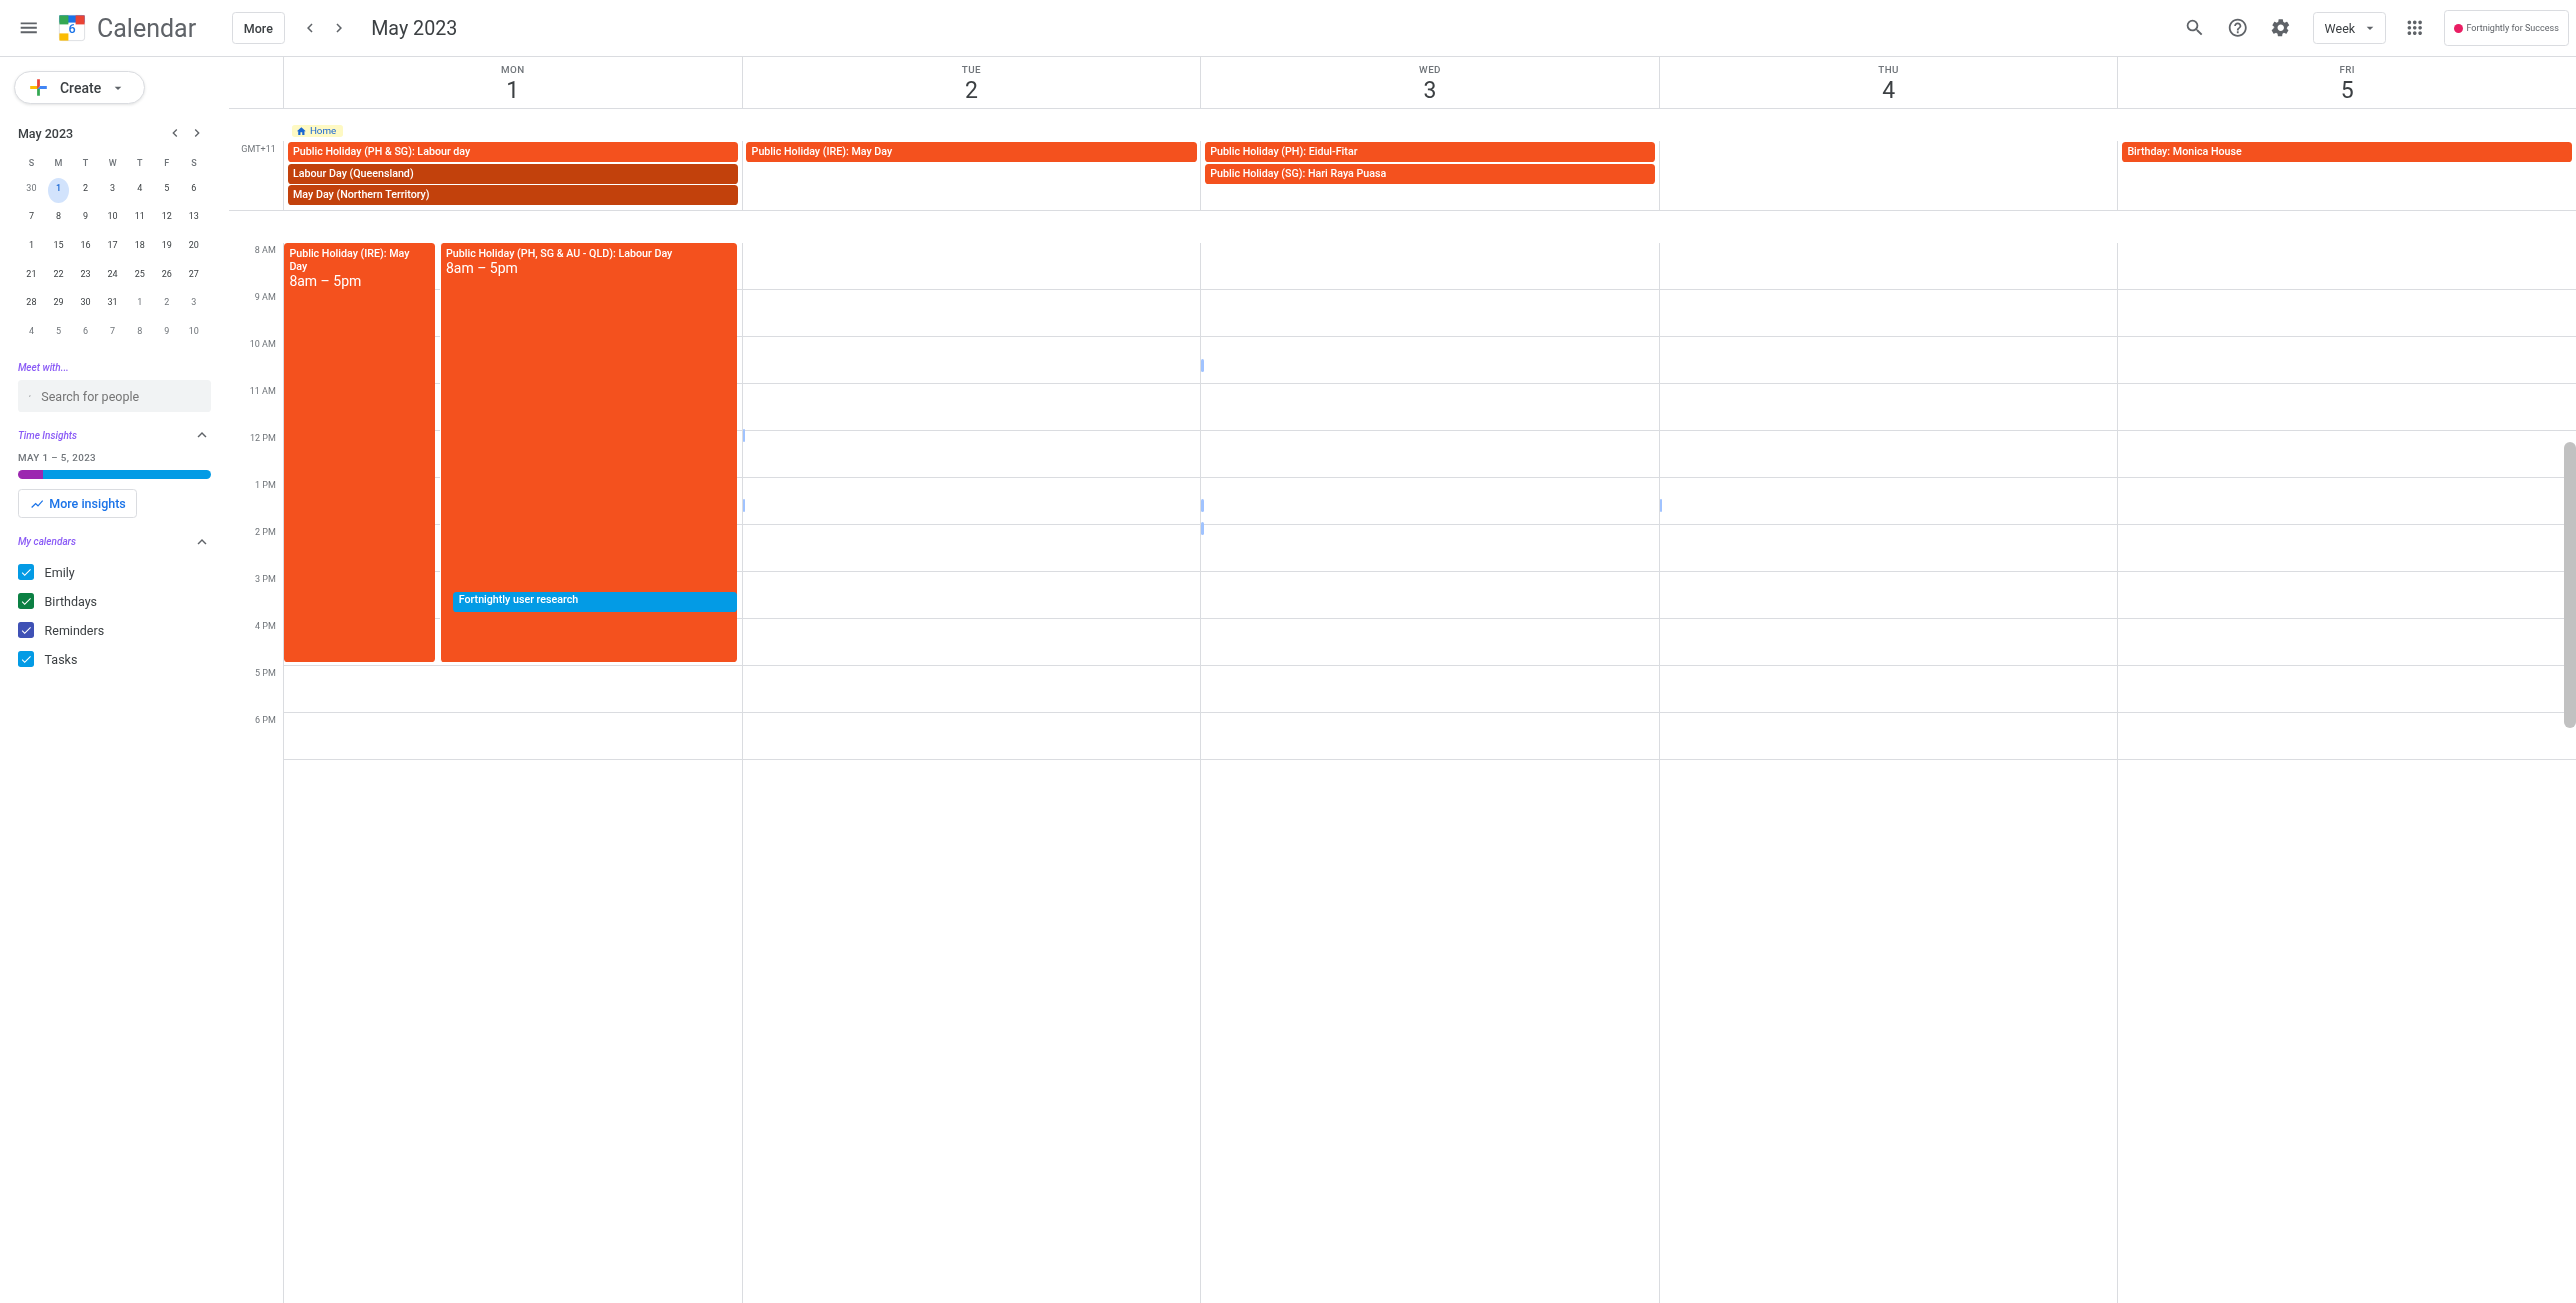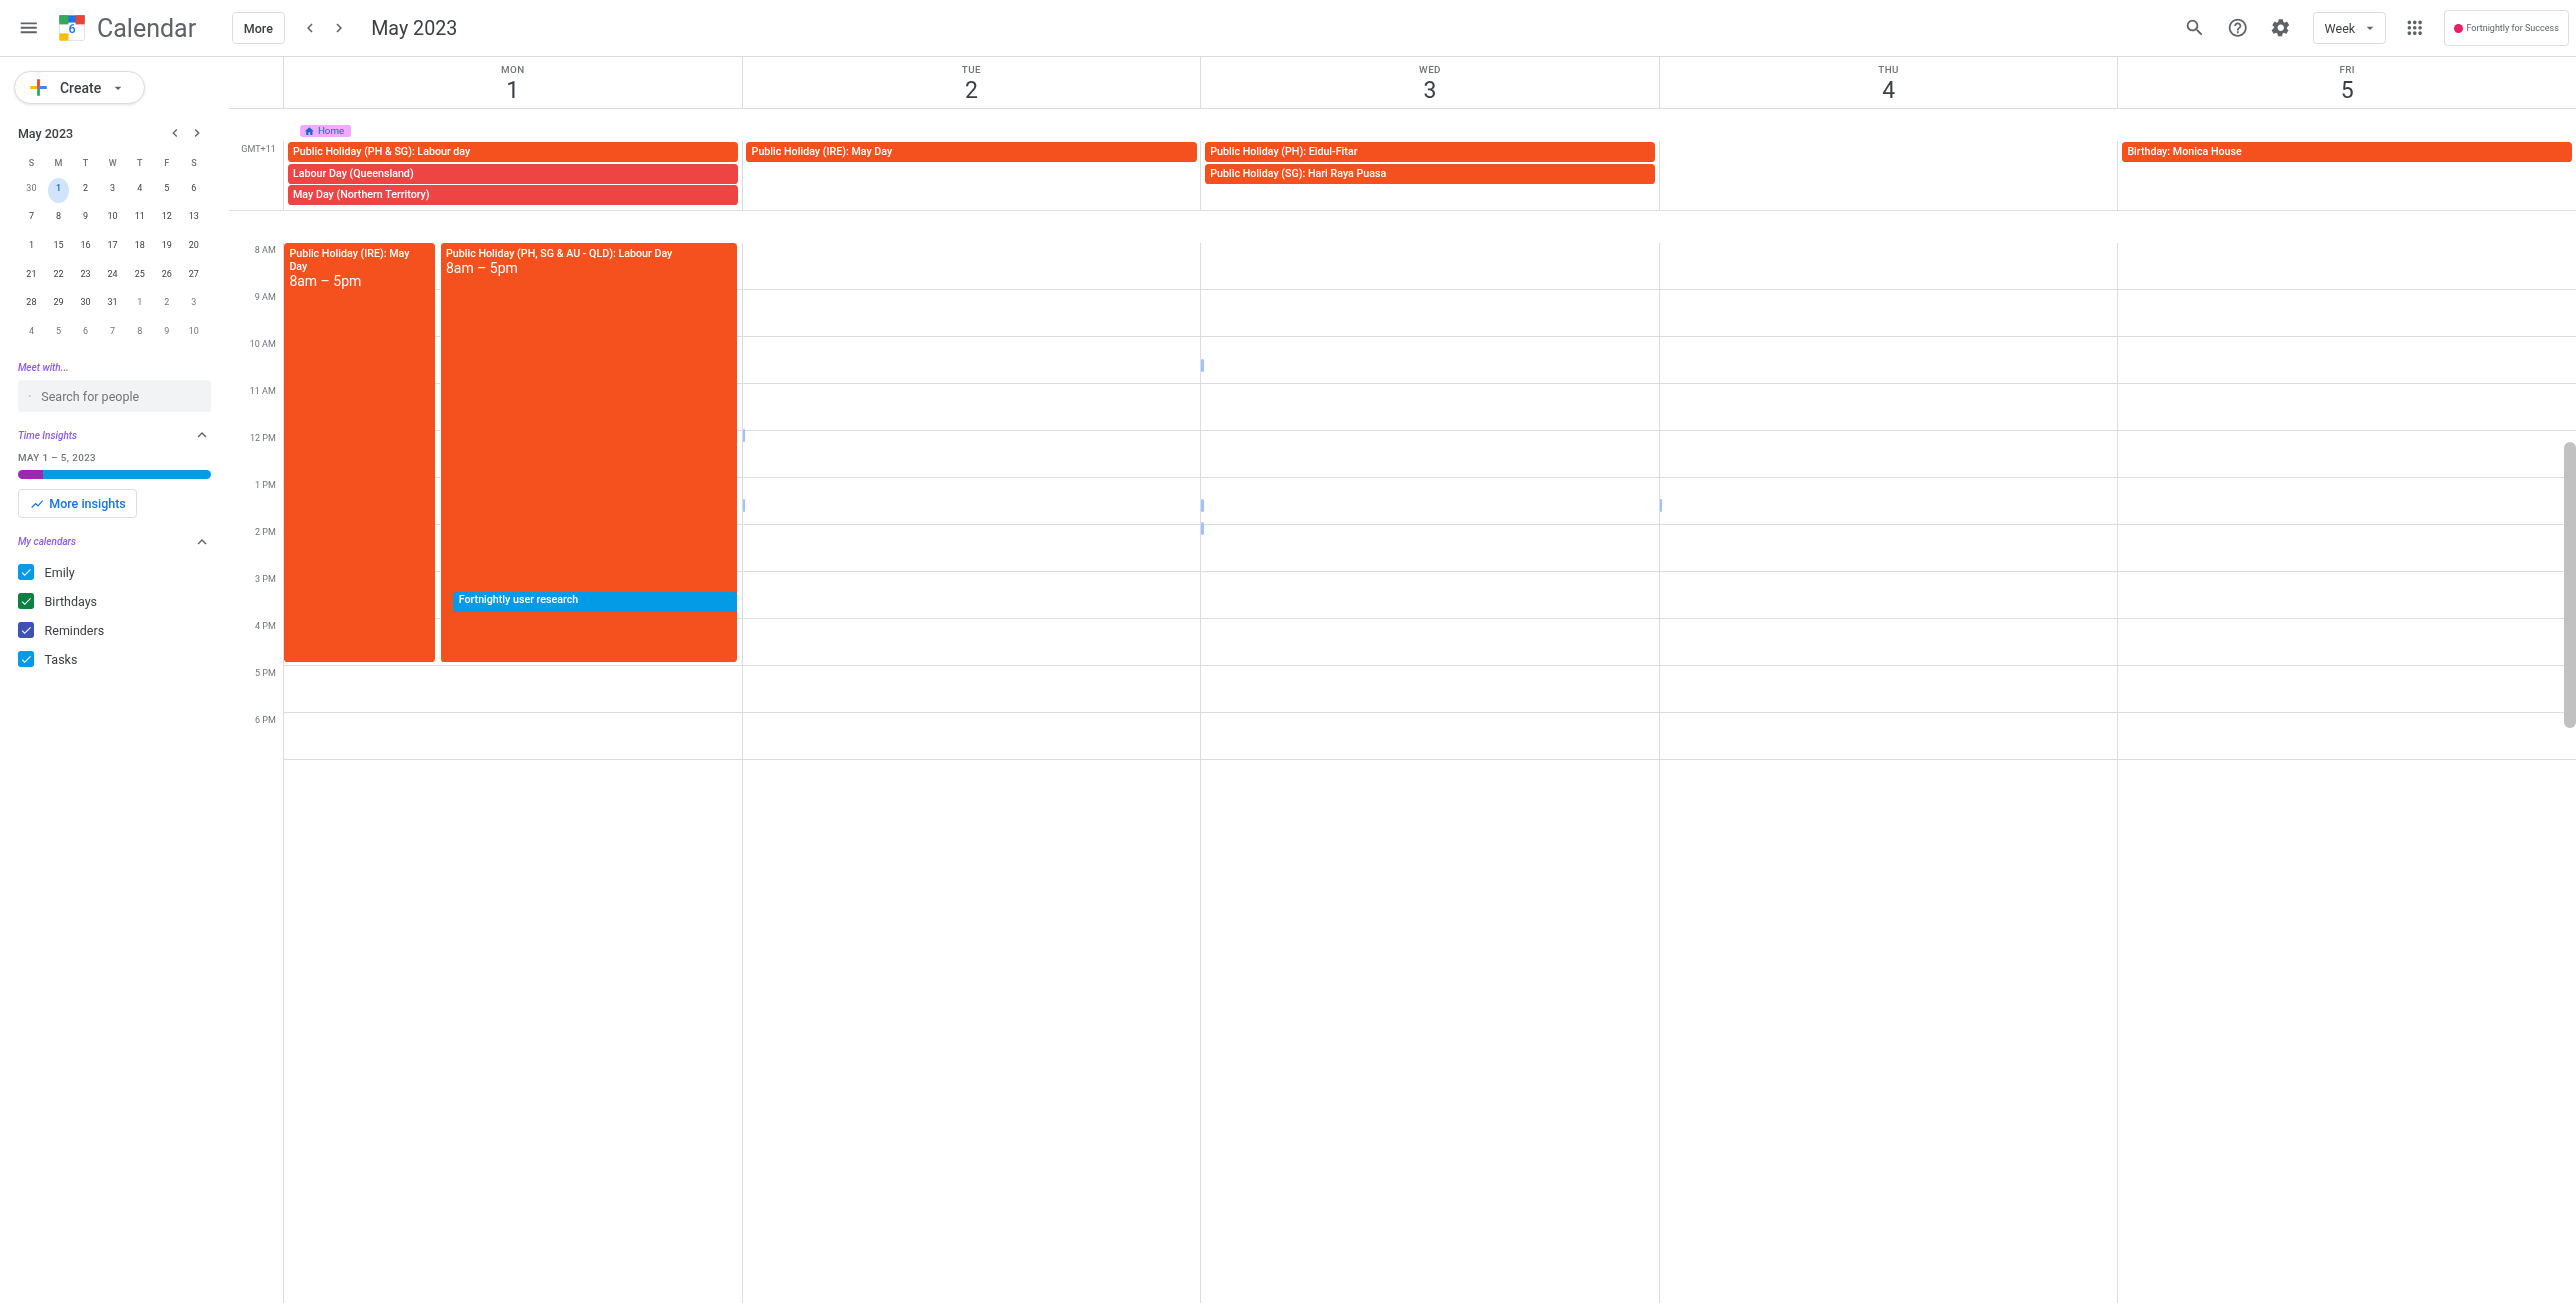--- a/index.html
+++ b/index.html
@@ -57,24 +57,24 @@
 .time-gutter-head { width: 54px; display: flex; align-items: flex-end; justify-content: flex-end; padding: 0 7.2px 3.6px 0; font-size: 9px; color: #70757a; }
 .day-cols { flex: 1; display: grid; grid-template-columns: repeat(5, 1fr); }
 .day-head { text-align: center; padding: 7.2px 0 3.6px; border-left: 0.9px solid #dadce0; }
 .dow { font-size: 9.8px; color: #70757a; letter-spacing: 0.4px; font-weight: 500; }
 .dnum { font-size: 23px; color: #3c4043; margin-top: 1.8px; }
 
 .allday-row { display: flex; border-bottom: 0.9px solid #dadce0; }
 .allday-gutter { width: 54px; }
 .allday-cols { flex: 1; display: grid; grid-template-columns: repeat(5, 1fr); position: relative; }
 .allday-cell { border-left: 0.9px solid #dadce0; padding: 1.8px 3.6px 3.6px 3.6px; min-height: 23px; }
-.home-chip { position: absolute; top: -16px; left: 17px; background: #f0abfc; color: #1967d2; font-size: 9.8px; padding: 0.9px 7.2px 0.9px 3.6px; border-radius: 2.7px; display: flex; align-items: center; gap: 3.6px; }
+.home-chip { position: absolute; top: -16px; left: 9px; background: #fef9c3; color: #1967d2; font-size: 9.8px; padding: 0.9px 7.2px 0.9px 3.6px; border-radius: 2.7px; display: flex; align-items: center; gap: 3.6px; }
 .chip { height: 19.7px; border-radius: 3.6px; color: #fff; font-size: 10.7px; padding: 0 5.4px; line-height: 19.7px; white-space: nowrap; overflow: hidden; margin-bottom: 1.8px; cursor: pointer; font-weight: 500; }
 .chip.orange { background: #f4511e; }
-.chip.green { background: #ef4444; }
+.chip.green { background: #c2410c; }
 
 .time-grid { flex: 1; display: flex; overflow-y: auto; position: relative; }
 .time-labels { width: 54px; }
 .time-label { height: 47px; text-align: right; padding-right: 7.2px; font-size: 9px; color: #70757a; position: relative; top: -5.4px; }
 .time-cols { flex: 1; display: grid; grid-template-columns: repeat(5, 1fr); position: relative; }
 .time-col { border-left: 0.9px solid #dadce0; position: relative; }
 .hour-line { height: 47px; border-bottom: 0.9px solid #dadce0; }
 .event-block { position: absolute; border-radius: 3.6px; color: #fff; font-size: 10.7px; padding: 3.6px 5.4px; overflow: hidden; cursor: pointer; }
 .event-block.orange { background: #f4511e; }
 .event-block.blue { background: #039be5; }

